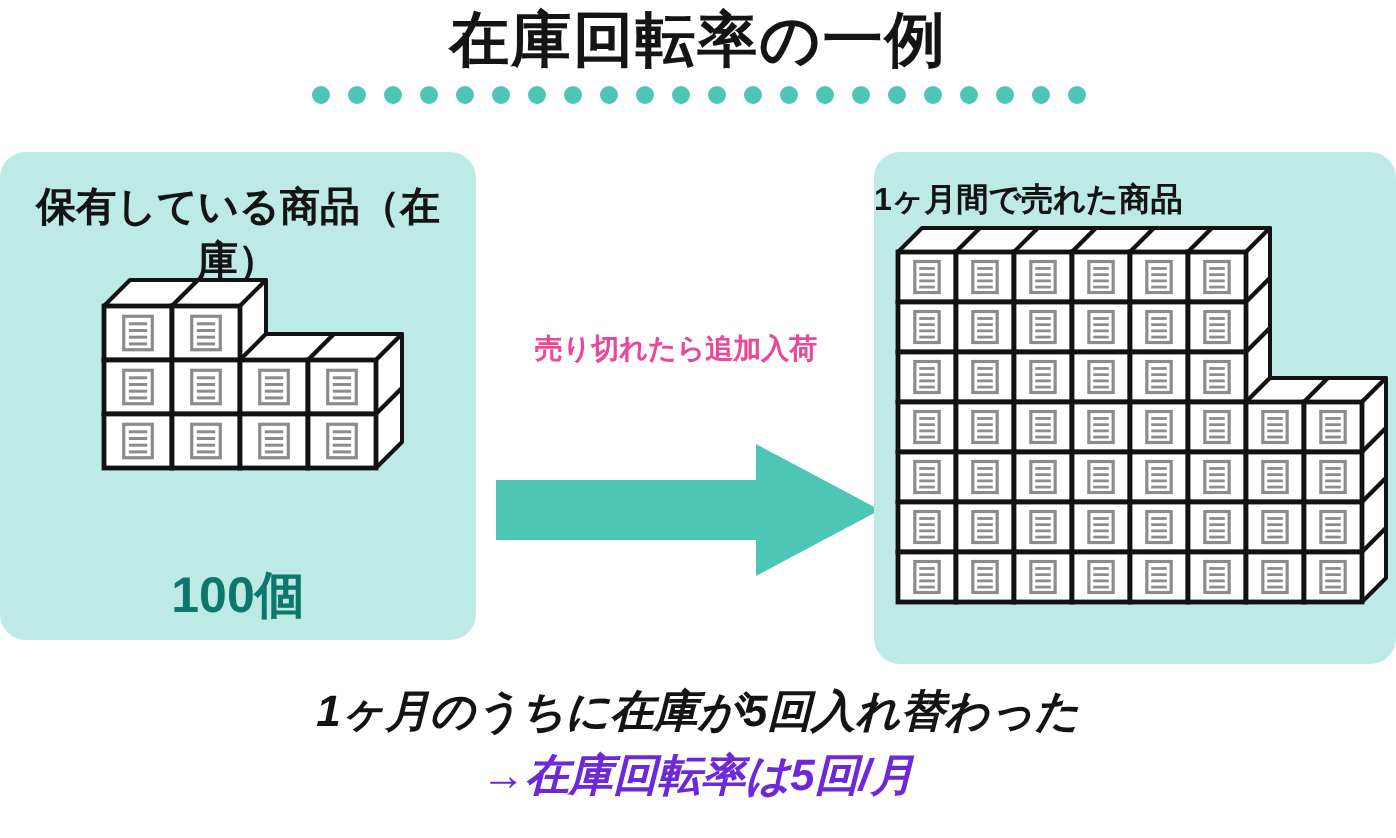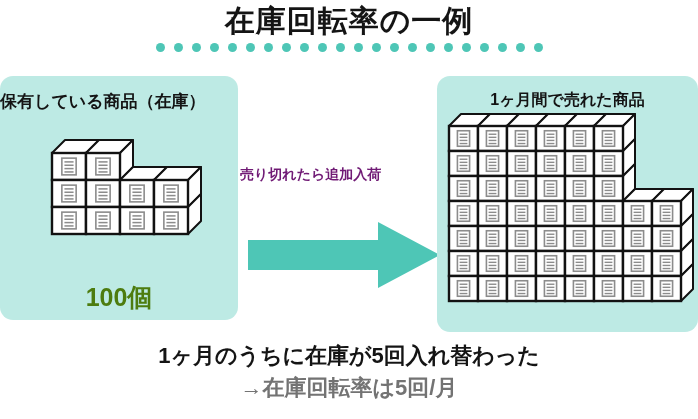--- a/index.html
+++ b/index.html
@@ -65,42 +65,42 @@
   #panel-right {
     left: 437px;
     top: 76px;
     width: 261px;
     height: 256px;
   }
   .panel-title {
     position: absolute;
     top: 14px;
     width: 100%;
-    text-align: center;
+    text-align: left;
     font-size: 17px;
     font-weight: bold;
     color: #141414;
     letter-spacing: 0px;
   }
   #panel-left .panel-title {
-    font-size: 17px;
+    font-size: 20px;
     left: 0;
-    text-align: left;
+    text-align: center;
   }
   #panel-right .panel-title {
     font-size: 16px;
   }
   .panel-count {
     position: absolute;
     bottom: 6px;
     width: 100%;
     text-align: center;
     font-size: 25px;
     font-weight: bold;
-    color: #4d7c0f;
+    color: #0f766e;
   }
 
   
   .stack {
     position: absolute;
   }
   #stack-left {
     left: 50px;
     top: 62px;
   }
@@ -108,51 +108,52 @@
     left: 10px;
     top: 36px;
   }
 
   
   .mid-caption {
     position: absolute;
     left: 240px;
     top: 163px;
     width: 196px;
-    text-align: left;
+    text-align: center;
     font-size: 14px;
     font-weight: bold;
     line-height: 22px;
-    color: #701a75;
+    color: #ec4899;
   }
   .arrow {
     position: absolute;
     left: 248px;
     top: 222px;
   }
 
   
   .bottom {
     position: absolute;
     left: 0;
     top: 340px;
     width: 698px;
     text-align: center;
+    font-style: italic;
   }
   .bottom-line1 {
     font-size: 22px;
     font-weight: bold;
     color: #141414;
     line-height: 32px;
     letter-spacing: 0px;
   }
   .bottom-line2 {
     font-size: 22px;
     font-weight: bold;
-    color: #737373;
+    color: #6d28d9;
     line-height: 32px;
     letter-spacing: 0px;
   }
 </style>
 </head>
 <body>
 
 <div id="stage">
 
   <div class="title">在庫回転率の一例</div>

